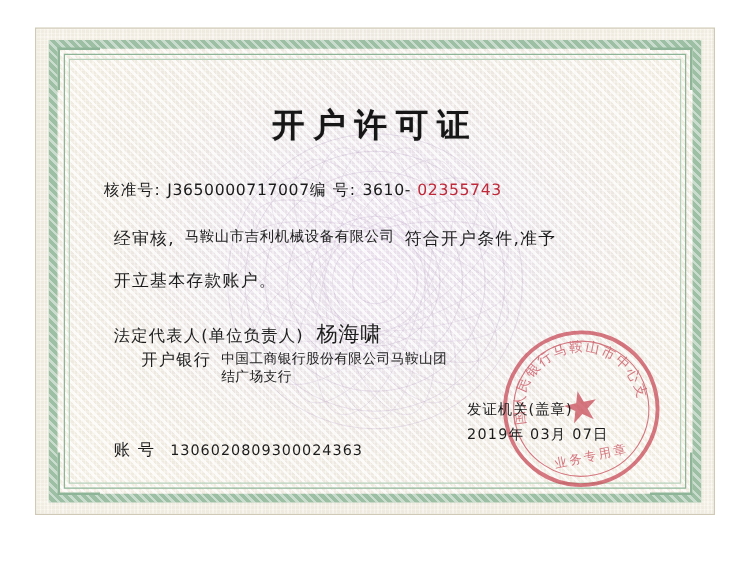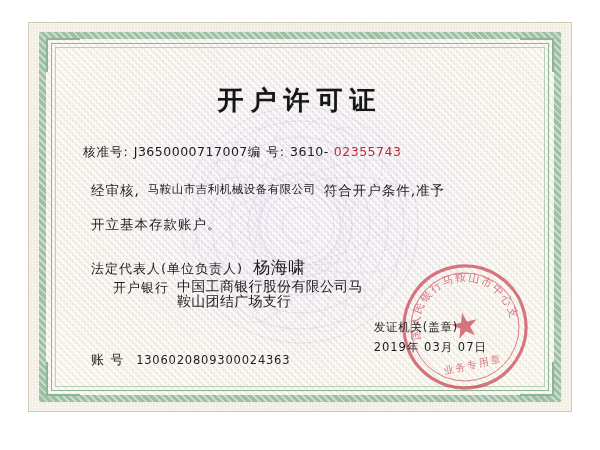--- a/index.html
+++ b/index.html
@@ -207,21 +207,21 @@
     font-size: 17px;
     letter-spacing: 0.5px;
     padding-left: 10px;
   }
   .rep-right {
     margin-left: 22px;
     display: flex;
     align-items: flex-start;
   }
   .bank-name {
-    font-size: 14px;
+    font-size: 11px;
     line-height: 15px;
     letter-spacing: 0.3px;
     padding-left: 8px;
     max-width: 190px;
   }
 
   .row-account {
     margin-top: 42px;
     padding-left: 22px;
     display: flex;

